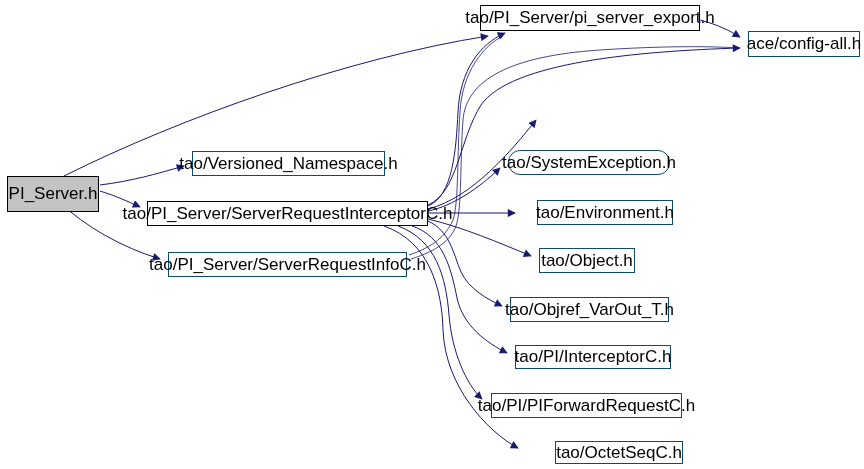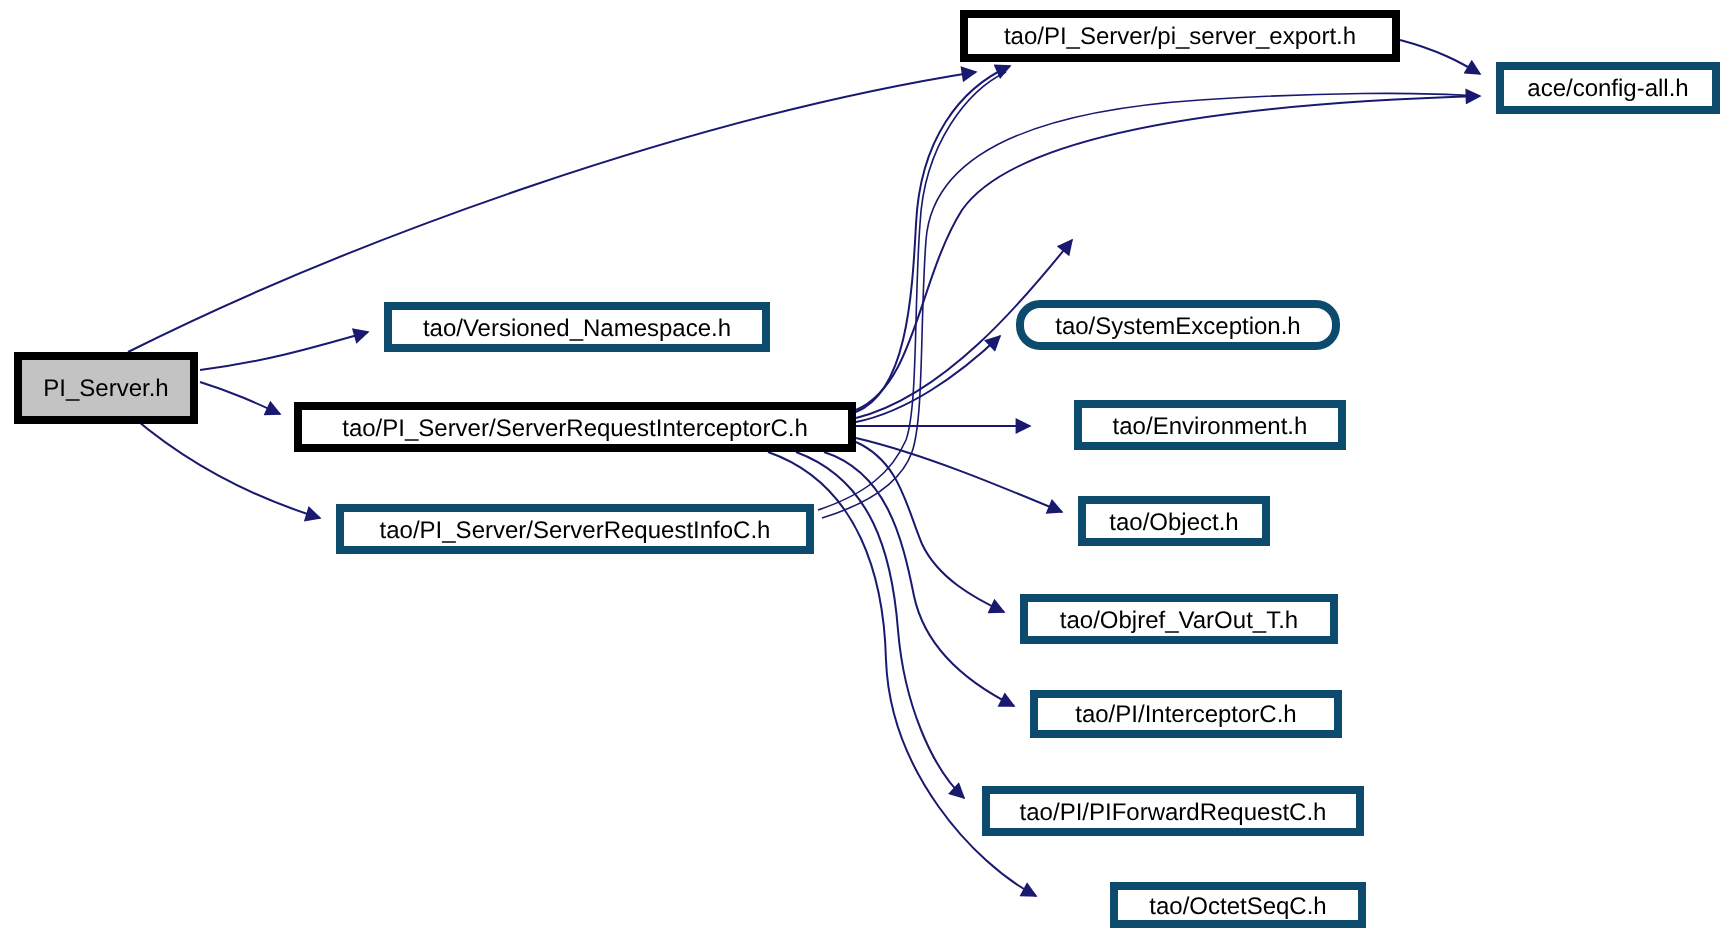--- a/index.html
+++ b/index.html
@@ -8,23 +8,23 @@
     width:864px; height:469px;
     background:#ffffff;
     font-family:"Liberation Sans", sans-serif;
     overflow:hidden;
   }
   #edges { position:absolute; left:0; top:0; width:864px; height:469px; }
   .node {
     position:absolute;
     box-sizing:border-box;
     background:#ffffff;
-    border:4px solid #0c4a6e;
+    border:1px solid #0c4a6e;
     display:flex; align-items:center; justify-content:center;
-    font-size:12px; color:#000000;
+    font-size:17px; color:#000000;
     white-space:nowrap;
     cursor:pointer;
   }
   .node.strong { border-color:#000000; }
   .node.root   { background:#c3c3c3; border-color:#000000; }
 </style>
 </head>
 <body>
 
 <div id="graph">

